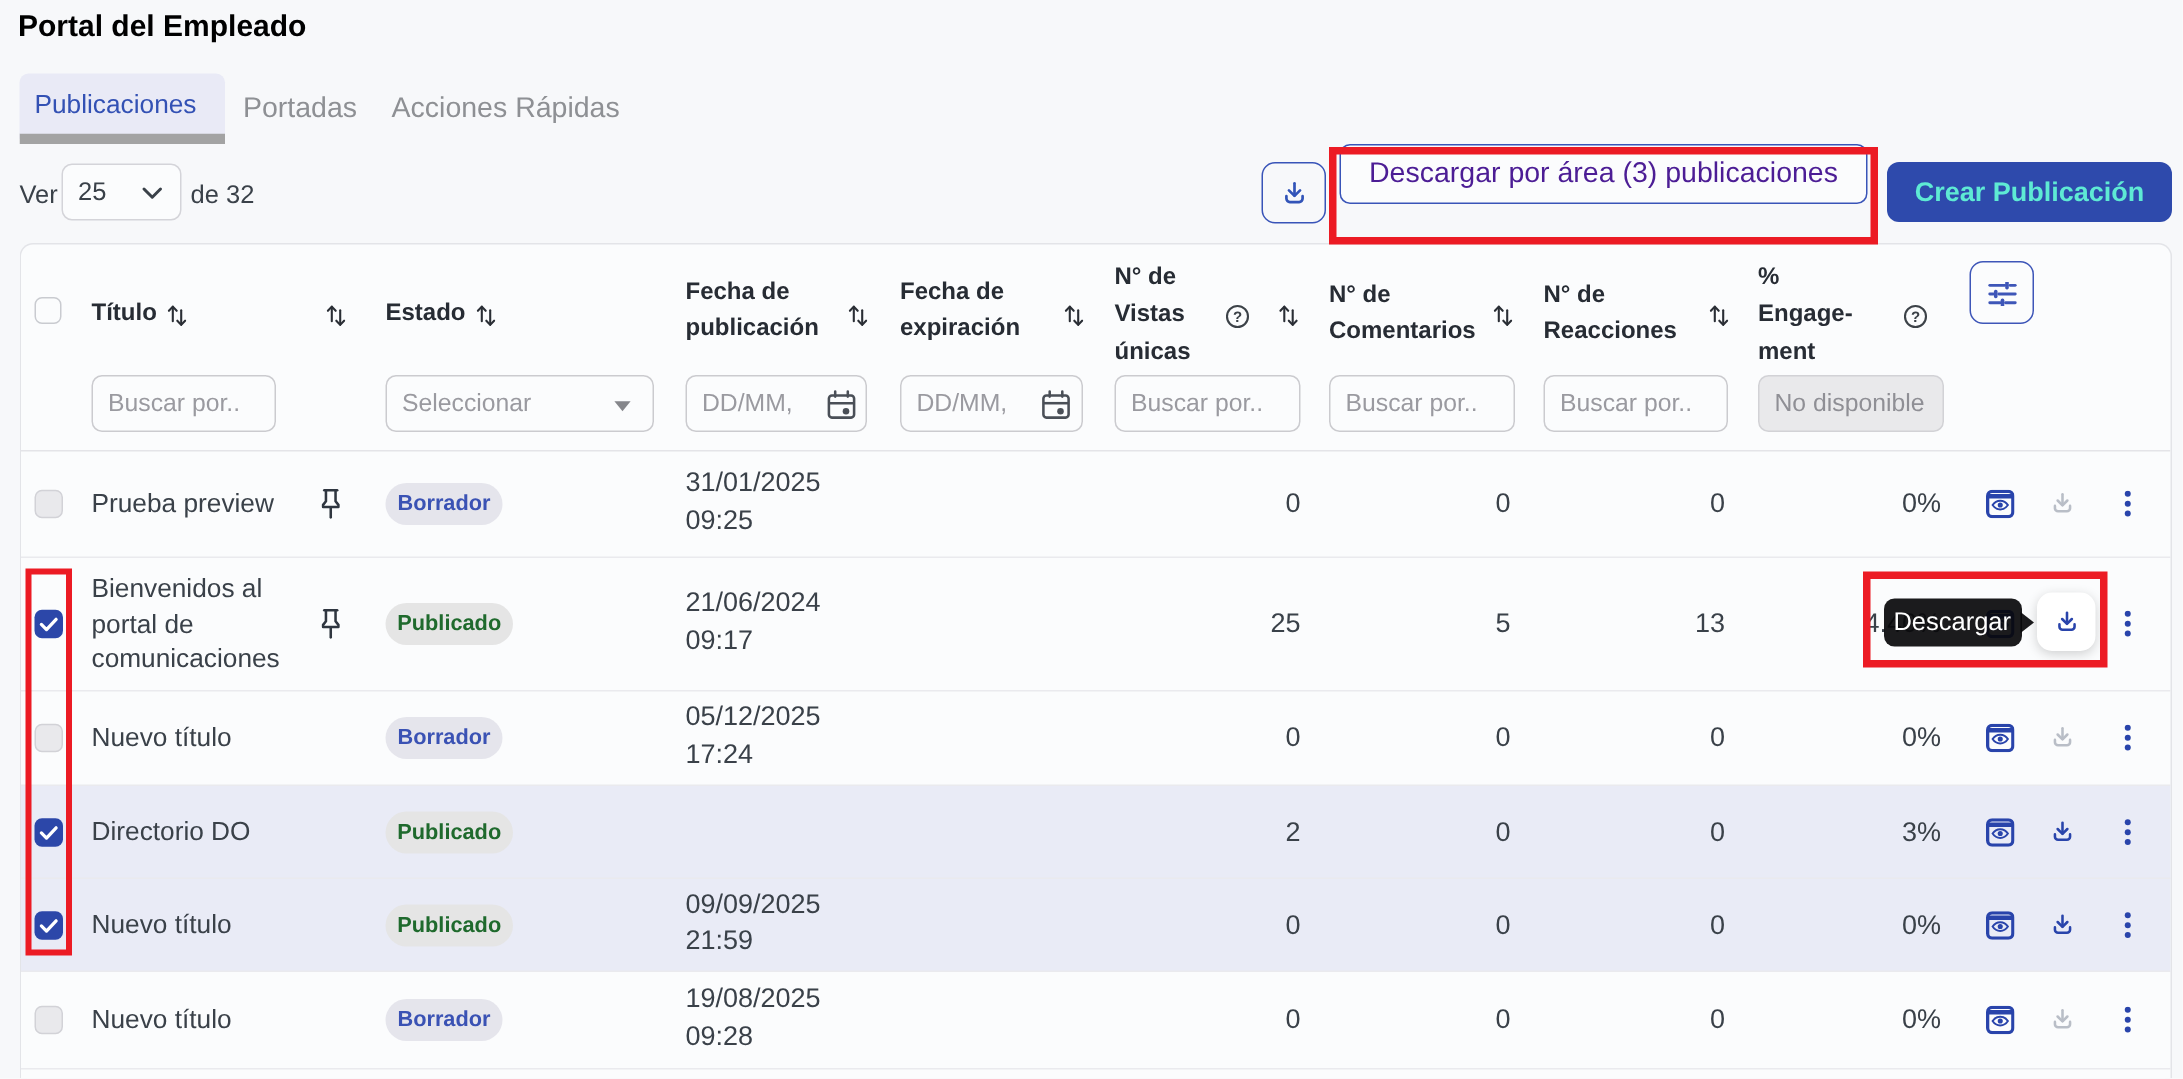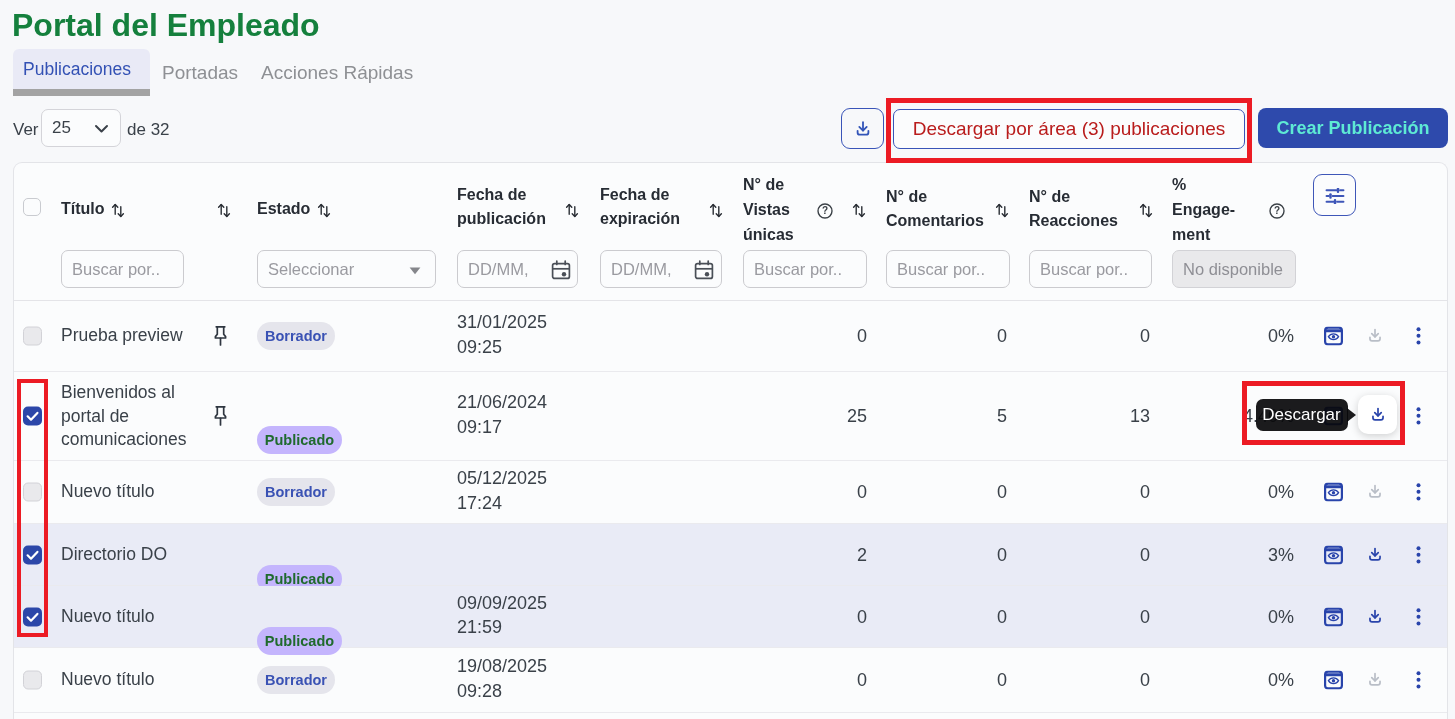--- a/index.html
+++ b/index.html
@@ -1,34 +1,34 @@
 <!DOCTYPE html>
 <html><head>
 <meta charset="utf-8">
 <style>
   * { margin:0; padding:0; box-sizing:border-box; }
   html,body { width:1455px; height:719px; overflow:hidden; }
   body { background:#f7f8fa; font-family:"Liberation Sans", sans-serif; position:relative; }
   .abs { position:absolute; }
-  h1 { position:absolute; left:12px; top:7px; font-size:32px; font-weight:700; color:#15803d; }
+  h1 { position:absolute; left:12px; top:7px; font-size:20px; font-weight:700; color:#000000; }
 
   
   .tabs { position:absolute; left:13px; top:49px; height:47px; display:flex; }
   .tab { font-size:19px; color:#8e9094; display:flex; align-items:center; }
   .tab.b { padding:0 11px 0 12px; }
   .tab.c { padding:0 10px 0 12px; }
   .tab.active { background:#e9eaf6; color:#3351b4; border-bottom:7px solid #a3a3a3; border-radius:6px 6px 0 0; width:137px; padding:0 0 0 10px; font-size:17.5px; }
 
   
   .ver { position:absolute; left:13px; top:120px; font-size:17px; color:#3a4149; }
   .sel25 { position:absolute; left:41px; top:109px; width:80px; height:38px; background:#fbfcfd; border:1px solid #d4d4d9; border-radius:7px; font-size:17px; color:#3a4149; display:flex; align-items:center; padding-left:10px; }
   .de32 { position:absolute; left:127px; top:120px; font-size:17px; color:#3a4149; }
 
   .btn-dlsq { position:absolute; left:841px; top:108px; width:43px; height:41px; border:1.6px solid #3954b8; border-radius:9px; display:flex; align-items:center; justify-content:center; }
-  .btn-area { position:absolute; left:893px; top:109px; width:352px; height:40px; border:1.6px solid #3954b8; border-radius:7px; background:#fbfcfd; color:#b91c1c; font-size:19px; display:flex; align-items:center; justify-content:center; }
+  .btn-area { position:absolute; left:893px; top:96px; width:352px; height:40px; border:1.6px solid #3954b8; border-radius:7px; background:#fbfcfd; color:#4c1d95; font-size:19px; display:flex; align-items:center; justify-content:center; }
   .btn-crear { position:absolute; left:1258px; top:108px; width:190px; height:40px; background:#2e4aac; border-radius:8px; color:#5eead4; font-size:18px; font-weight:700; display:flex; align-items:center; justify-content:center; }
 
   .redbox { position:absolute; border:5px solid #ec1b24; z-index:50; }
 
   
   .card { position:absolute; left:13px; top:162px; width:1435px; height:557px; background:#fbfcfd; border:1px solid #e3e4e8; border-bottom:none; border-radius:9px 9px 0 0; overflow:hidden; }
   .hdr { position:absolute; left:0; top:0; width:100%; height:138px; border-bottom:1px solid #e4e4e8; }
   .hcell { position:absolute; font-size:16px; font-weight:700; color:#272c34; line-height:23px; }
   .h2l { line-height:24px; }
   .h3l { line-height:25px; }
@@ -37,21 +37,21 @@
 
   
   .row { position:absolute; left:0; width:1435px; border-bottom:1px solid #eaeaee; }
   .row.sel { background:#e9ebf6; }
   .vc { position:absolute; top:50%; transform:translateY(-50%); }
   .cell { font-size:17.5px; color:#3a4149; }
   .dt { font-size:18px; line-height:24.5px; color:#3a4149; left:443px; margin-top:-2px; }
   .num { font-size:18px; color:#3a4149; text-align:right; width:100px; }
   .badge { height:28px; border-radius:14px; font-size:14.5px; font-weight:600; display:flex; align-items:center; justify-content:center; left:243px; }
   .badge.draft { background:#e5e5ec; color:#3a52b4; width:78px; }
-  .badge.pub { background:#c4b5fd; color:#1f6a2d; width:85px;margin-top:24px; }
+  .badge.pub { background:#e5e5e5; color:#1f6a2d; width:85px; }
 
   .cb { position:absolute; left:9px; width:19px; height:19px; border-radius:5px; top:50%; transform:translateY(-50%); }
   .cb.off { background:#e9e9ec; border:1px solid #d2d2d7; }
   .cb.on { background:#2c47a9; }
   .cb.on svg { position:absolute; left:2px; top:2px; }
   .cb.hdr-cb { background:#fbfcfd; border:1.5px solid #c9cbd0; width:18px; height:18px; top:35px; transform:none; }
 
   .ico { position:absolute; }
 </style>
 </head>

